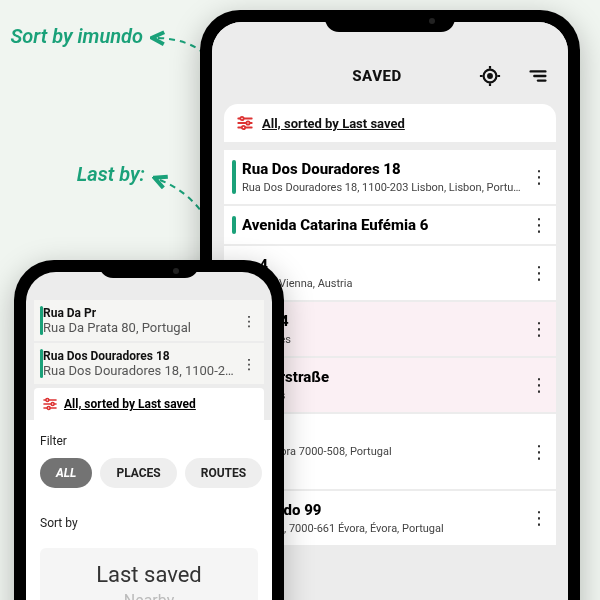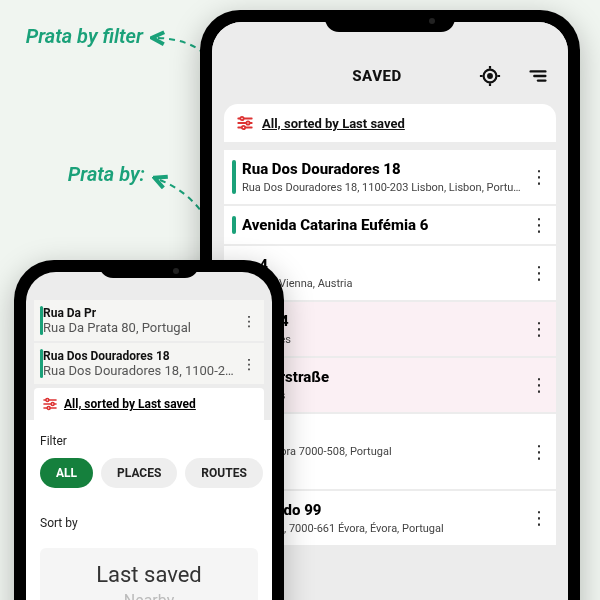--- a/index.html
+++ b/index.html
@@ -188,21 +188,21 @@
   .sheet-label{font-size:12px;color:#222;margin:4px 0 10px 0;}
   .chips{display:flex;gap:8px;}
   .chip{
     padding:8px 16px;
     border-radius:18px;
     background:#eee;
     font-size:12px;
     font-weight:700;
     color:#222;
   }
-  .chip.active{background:#15803d;color:#fff;}
+  .chip.active{background:#737373;color:#fff;font-style:italic;}
   .picker{
     margin: 18px 0 6px 0;
     background:#f5f5f5;
     border-radius:6px;
     padding: 10px 0 0 0;
     text-align:center;
     position:relative;
     height:60px;
     overflow:hidden;
   }
@@ -212,34 +212,34 @@
   }
   .picker .fade{
     font-size:16px;color:#bbb;
   }
 
   .sliders-icon svg, .target-icon svg, .menu-icon svg { display:block; }
 </style>
 </head>
 <body>
 
-<div class="annotation" style="left:8px;top:24px;width:135px;">Prata by filter</div>
+<div class="annotation" style="left:8px;top:24px;width:135px;">Sort by imundo</div>
 <div class="arrow" style="left:148px;top:30px;">
   <svg width="100" height="90">
     <defs>
         <marker id="ah1" markerWidth="8" markerHeight="8" refX="4" refY="4" orient="auto">
           <path d="M7 1 L1 4 L7 7" fill="none" stroke="#1aa179" stroke-width="2"></path>
         </marker>
       </defs>
     <path d="M10 8 Q 70 10 80 70" fill="none" stroke="#1aa179" stroke-width="2" stroke-dasharray="6 5" marker-start="url(#ah1)"></path>
   </svg>
 </div>
 
 <div class="annotation" style="left:10px;top:162px;width:135px;">
-  <span>Prata by:</span><br>
+  <span>Last by:</span><br>
 </div>
 <div class="arrow" style="left:150px;top:170px;">
   <svg width="130" height="280">
     <defs>
         <marker id="ah2" markerWidth="8" markerHeight="8" refX="4" refY="4" orient="auto">
           <path d="M7 1 L1 4 L7 7" fill="none" stroke="#1aa179" stroke-width="2"></path>
         </marker>
       </defs>
     <path d="M10 10 Q 110 50 70 270" fill="none" stroke="#1aa179" stroke-width="2" stroke-dasharray="6 5" marker-start="url(#ah2)"></path>
   </svg>

